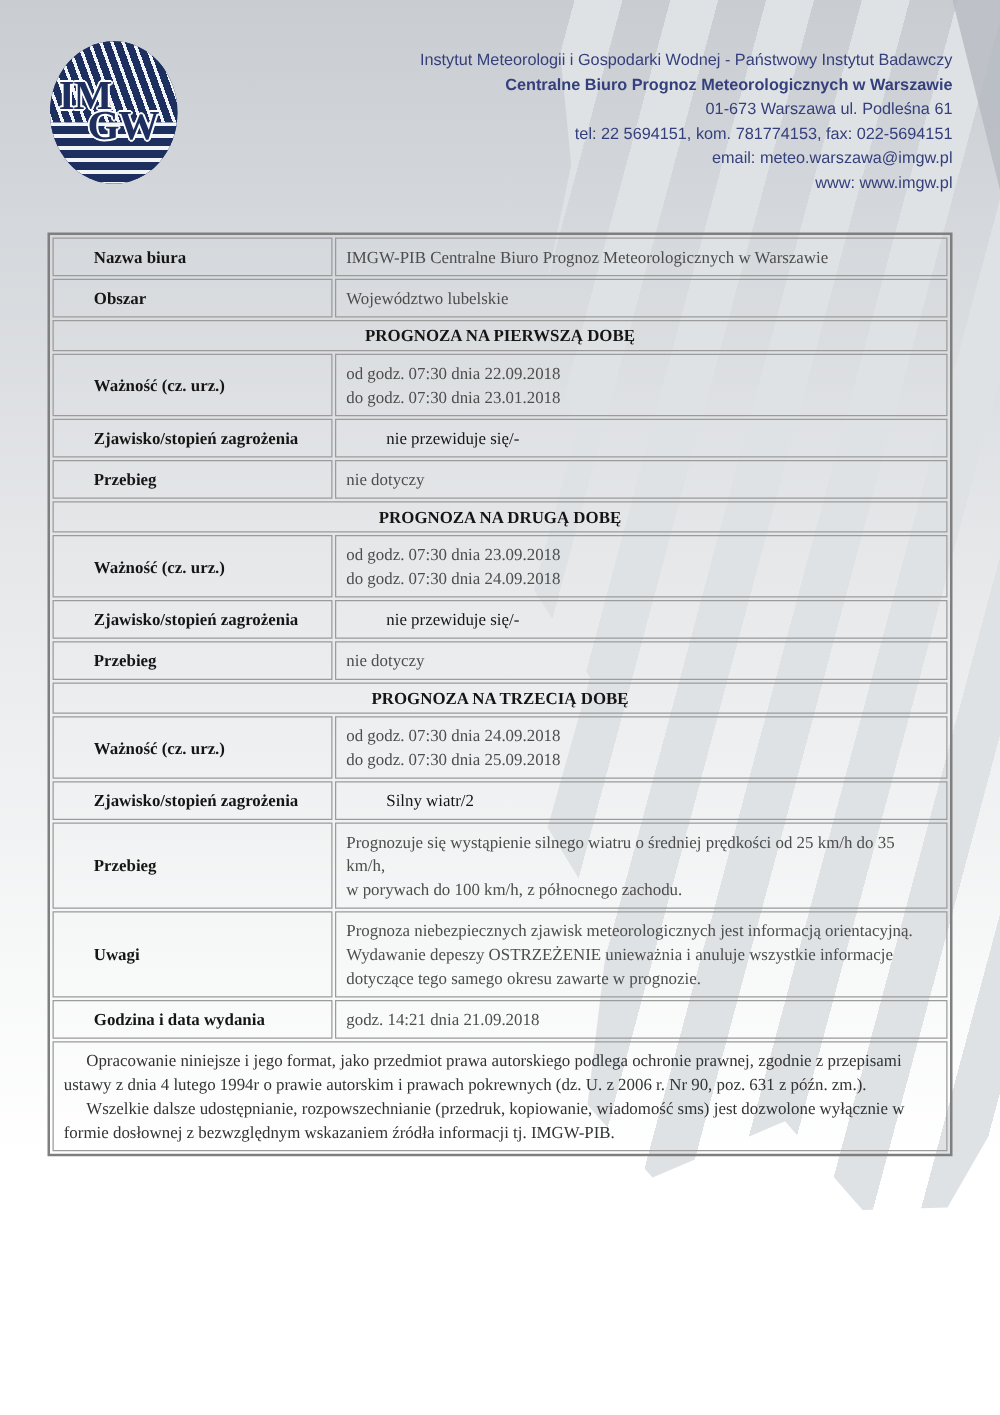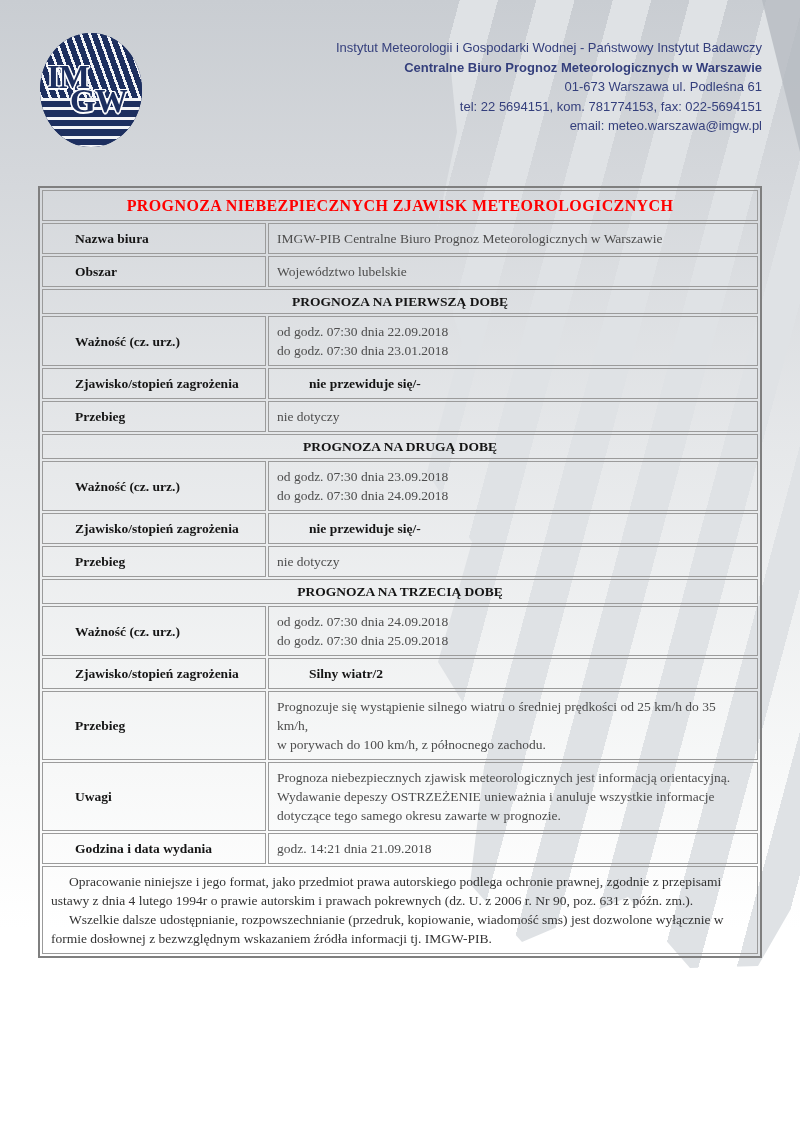--- a/index.html
+++ b/index.html
@@ -33,21 +33,21 @@
   
   table.doc{position:absolute;top:186px;left:38px;width:724px;
         border:2px solid #7f7f7f;border-collapse:separate;border-spacing:2px;
         font-size:13.5px;color:#4d4d4d;}
   table.doc th,table.doc td{border:1px solid #9b9b9b;background:transparent;
         vertical-align:middle;padding:5px 8px;line-height:19px;}
   table.doc th{width:182px;text-align:left;font-weight:bold;color:#151515;padding-left:32px;}
   td.title{color:#ff0000;font-weight:bold;font-size:16px;text-align:center;
         letter-spacing:.4px;padding:6px 4px;line-height:19px;}
   tr.sec td{color:#151515;font-weight:bold;text-align:center;padding:3px 20px;line-height:17px;font-size:13.5px;}
-  td.val.bold{font-weight:bold;color:#151515;padding-left:40px;}
+  td.val.bold{font-weight:normal;color:#151515;padding-left:40px;}
   td.two{padding:3px 8px;}
   td.uwagi{padding:4px 8px;margin-left:24px;}
   td.foot{padding:4px 10px;line-height:18px;color:#333;}
   td.foot p{margin:0;text-indent:18px;}
 </style>
 </head>
 <body>
 
 <div class="page">
   <div class="bg-stripes"></div>
@@ -59,27 +59,25 @@
     <span class="logo-im">IM</span>
     <span class="logo-gw">GW</span>
   </div>
 
   <div class="contact">
     <div>Instytut Meteorologii i Gospodarki Wodnej - Państwowy Instytut Badawczy</div>
     <div class="b">Centralne Biuro Prognoz Meteorologicznych w Warszawie</div>
     <div>01-673 Warszawa ul. Podleśna 61</div>
     <div>tel: 22 5694151, kom. 781774153, fax: 022-5694151</div>
     <div>email: meteo.warszawa@imgw.pl</div>
+    <div>www: www.imgw.pl</div>
   </div>
 
   <table class="doc">
     <tbody>
-        <tr>
-      <td class="title" colspan="2">PROGNOZA NIEBEZPIECZNYCH ZJAWISK METEOROLOGICZNYCH</td>
-    </tr>
 
     <tr>
       <th>Nazwa biura</th>
       <td class="val">IMGW-PIB Centralne Biuro Prognoz Meteorologicznych w Warszawie</td>
     </tr>
     <tr>
       <th>Obszar</th>
       <td class="val">Województwo lubelskie</td>
     </tr>
 

